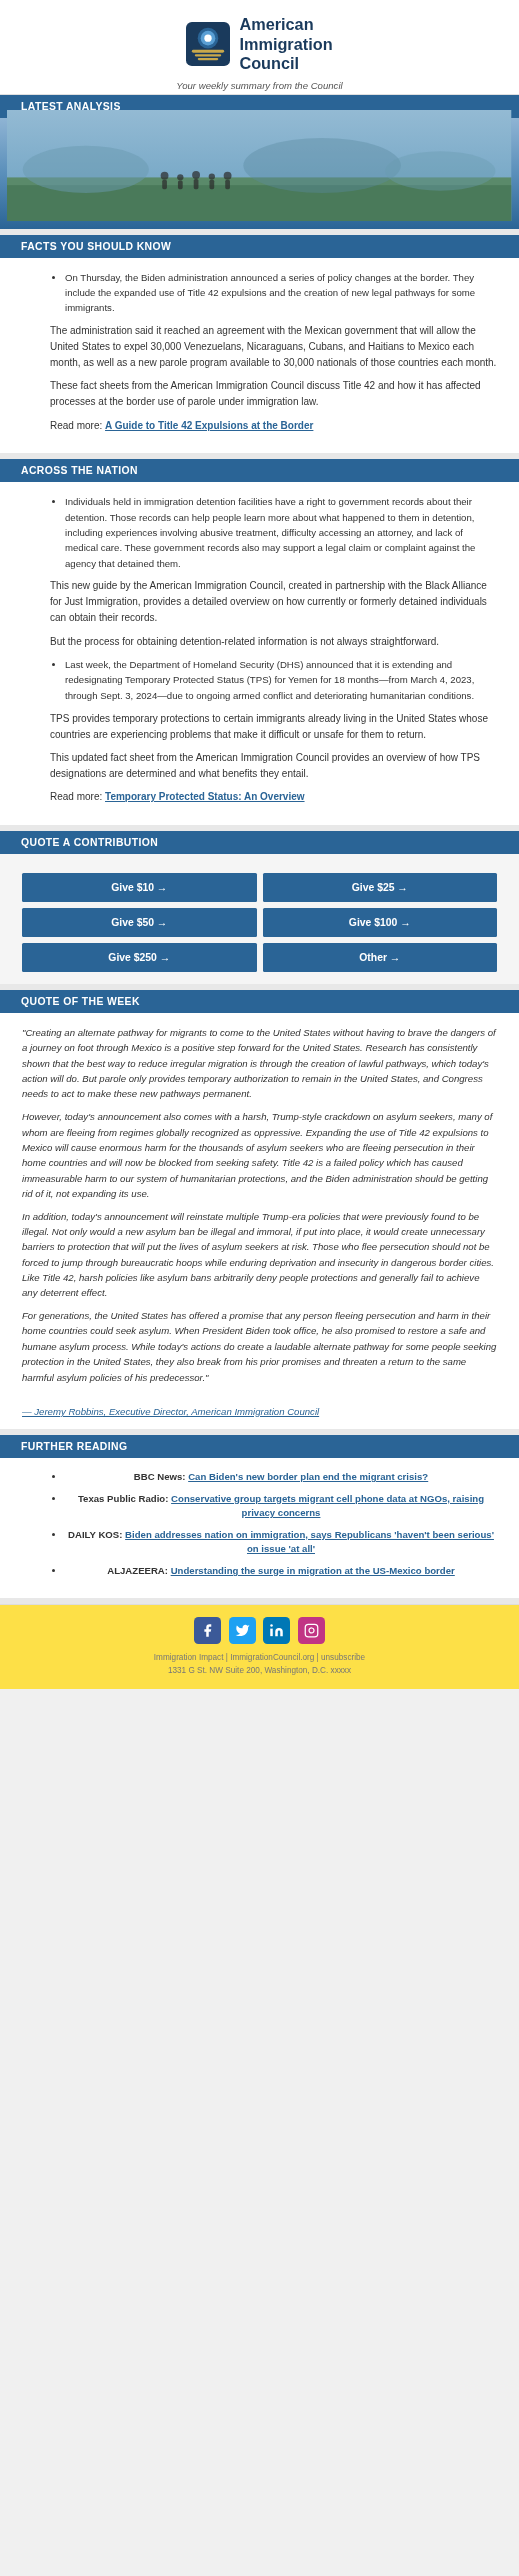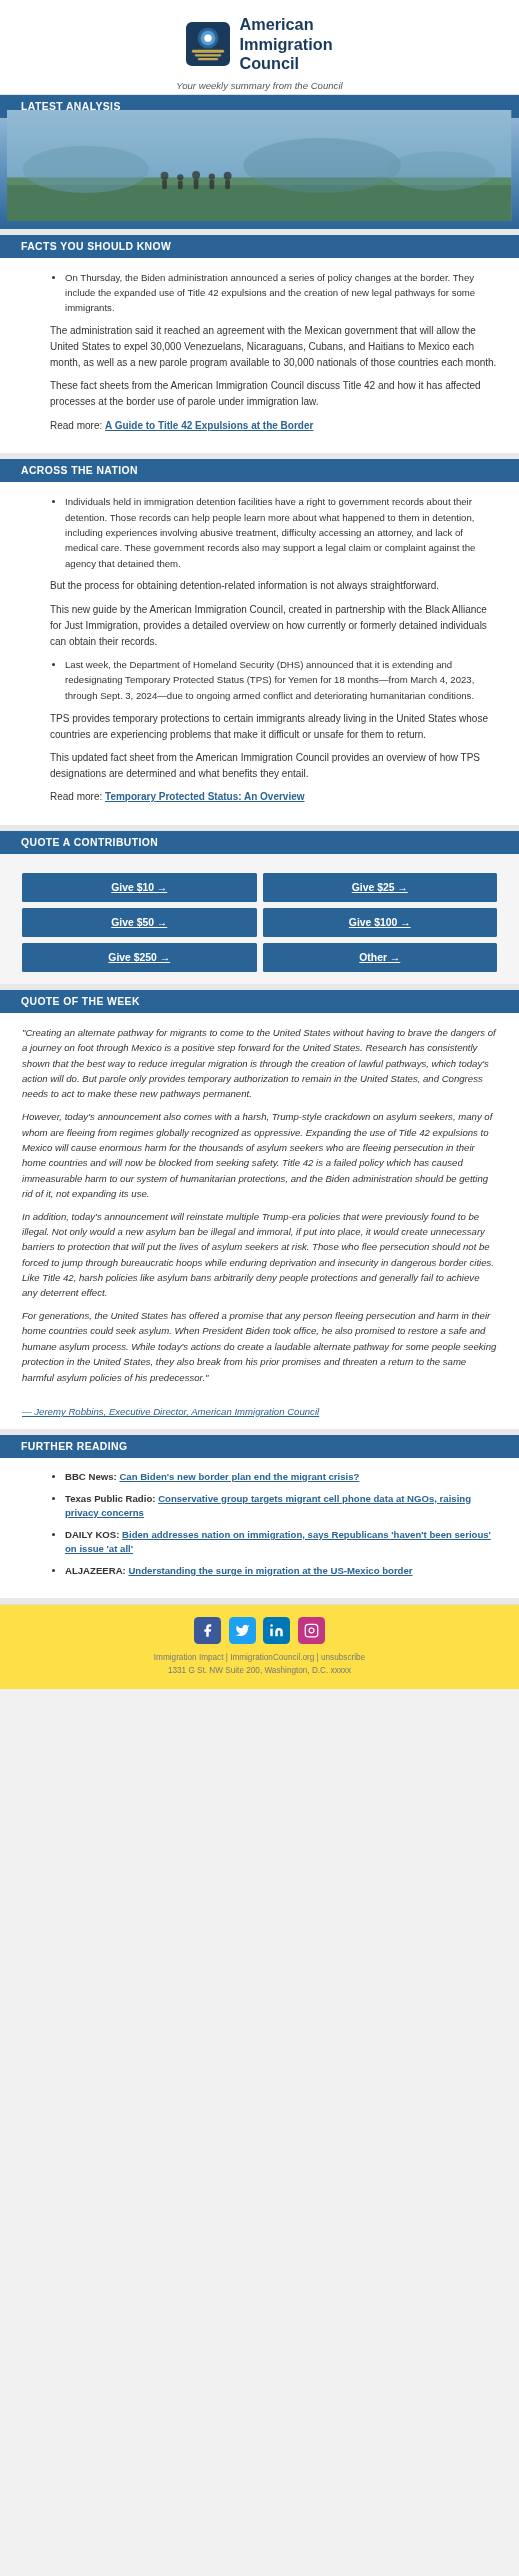--- a/index.html
+++ b/index.html
@@ -108,21 +108,20 @@
     }
     .contrib-btn {
       background: #2a6496;
       color: #ffffff;
       border: none;
       padding: 9px;
       font-size: 10.4px;
       font-weight: bold;
       cursor: pointer;
       border-radius: 1.5px;
-      text-decoration: underline;
     }
     
     .quote-section {
       background: #ffffff;
       padding: 12px 22px;
     }
     .quote-text {
       font-size: 9.6px;
       color: #333;
       line-height: 1.6;
@@ -132,20 +131,21 @@
     .quote-attribution {
       font-size: 9.6px;
       color: #2a6496;
       font-style: italic;
       text-decoration: underline;
       margin-top: 21px;
     }
     
     .further-reading ul {
       padding-left: 15px;
+      text-align: center;
     }
     .further-reading ul li {
       margin-bottom: 7.4px;
       font-size: 9.6px;
       color: #333;
       line-height: 1.5;
     }
     .further-reading ul li strong {
       color: #333;
     }
@@ -271,22 +271,22 @@
     </p>
   </div>
 
   <div class="section-divider"></div>
 
   <div class="section-header">ACROSS THE NATION</div>
   <div class="content-section">
     <ul>
       <li>Individuals held in immigration detention facilities have a right to government records about their detention. Those records can help people learn more about what happened to them in detention, including experiences involving abusive treatment, difficulty accessing an attorney, and lack of medical care. These government records also may support a legal claim or complaint against the agency that detained them.</li>
     </ul>
+    <p>This new guide by the American Immigration Council, created in partnership with the Black Alliance for Just Immigration, provides a detailed overview on how currently or formerly detained individuals can obtain their records.</p>
     <p>But the process for obtaining detention-related information is not always straightforward.</p>
-    <p>This new guide by the American Immigration Council, created in partnership with the Black Alliance for Just Immigration, provides a detailed overview on how currently or formerly detained individuals can obtain their records.</p>
     <ul>
       <li>Last week, the Department of Homeland Security (DHS) announced that it is extending and redesignating Temporary Protected Status (TPS) for Yemen for 18 months—from March 4, 2023, through Sept. 3, 2024—due to ongoing armed conflict and deteriorating humanitarian conditions.</li>
     </ul>
     <p>TPS provides temporary protections to certain immigrants already living in the United States whose countries are experiencing problems that make it difficult or unsafe for them to return.</p>
     <p>This updated fact sheet from the American Immigration Council provides an overview of how TPS designations are determined and what benefits they entail.</p>
     <p class="read-more">
       <span>Read more:</span>
       <a class="content-link" href="#">Temporary Protected Status: An Overview</a>
     </p>
   </div>

